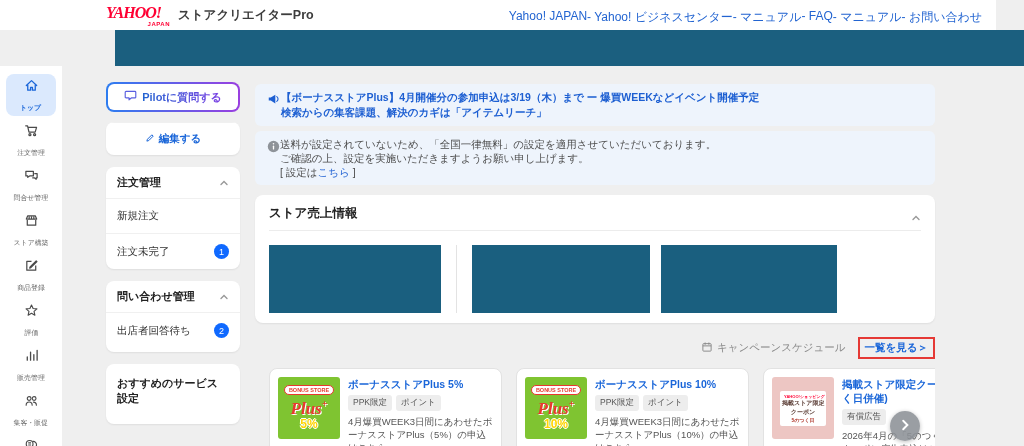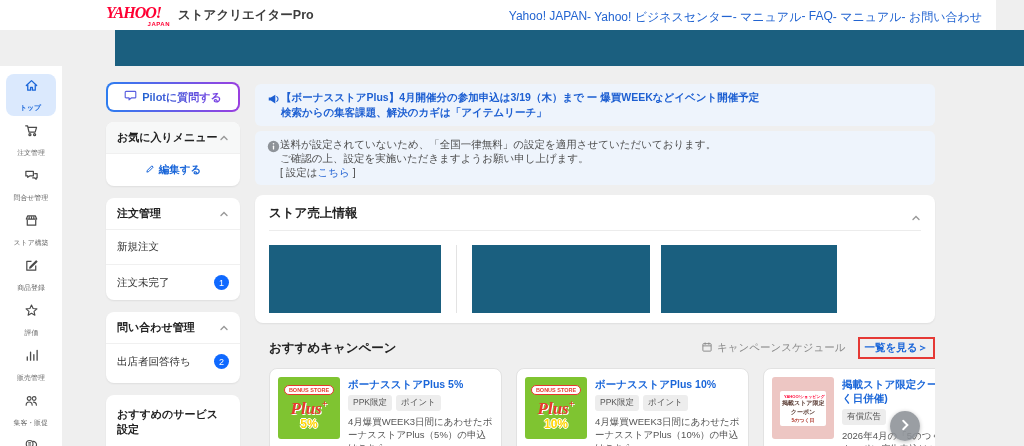--- a/index.html
+++ b/index.html
@@ -188,26 +188,20 @@
   <div class="left-col">
 
     <button class="pilot-btn">
       <span><svg width="13" height="13" viewBox="0 0 16 16" fill="none" stroke="#5a5fe0" stroke-width="1.4" stroke-linejoin="round">
             <path d="M2.5 3h11a1 1 0 0 1 1 1v6a1 1 0 0 1-1 1H9l-2.8 2.3V11H2.5a1 1 0 0 1-1-1V4a1 1 0 0 1 1-1z"></path>
           </svg></span>
       <span class="pilot-label">Pilotに質問する</span>
     </button>
 
     <div class="card" style="margin-top:10px;">
-      <div class="menu-header gray">
-        <span>お気に入りメニュー</span>
-        <span class="chev"><svg viewBox="0 0 10 10" fill="none" stroke="#999" stroke-width="1.4" stroke-linecap="round">
-              <path d="M2 6.5 5 3.5 8 6.5"></path>
-            </svg></span>
-      </div>
       <div class="edit-row">
         <span><svg width="10" height="10" viewBox="0 0 16 16" fill="none" stroke="#1a66d9" stroke-width="1.6" stroke-linejoin="round">
               <path d="M3 13l.9-3L11 2.9l2.1 2.1L6 12.1z"></path>
             </svg></span>
         <span>編集する</span>
       </div>
     </div>
 
     <div class="card" style="margin-top:12px;">
       <div class="menu-header">
@@ -280,21 +274,20 @@
       </div>
       <div class="sales-blocks">
         <div class="sales-block" style="width:172px;"></div>
         <div class="vdiv"></div>
         <div class="sales-block" style="width:178px; margin-right:11px;"></div>
         <div class="sales-block" style="width:176px;"></div>
       </div>
     </div>
 
     <div class="camp-head">
-      <span class="camp-title">おすすめキャンペーン</span>
       <div class="camp-right">
         <span class="schedule-link">
           <span><svg width="12" height="12" viewBox="0 0 16 16" fill="none" stroke="#8a8a8a" stroke-width="1.3">
                 <rect x="2.5" y="3.5" width="11" height="10" rx="1"></rect>
                 <path d="M2.5 6.5h11M5.5 2v3M10.5 2v3"></path>
               </svg></span>
           <span>キャンペーンスケジュール</span>
         </span>
         <span class="view-all-box">
           <span class="view-all-link"><span>一覧を見る</span><span>＞</span></span>

